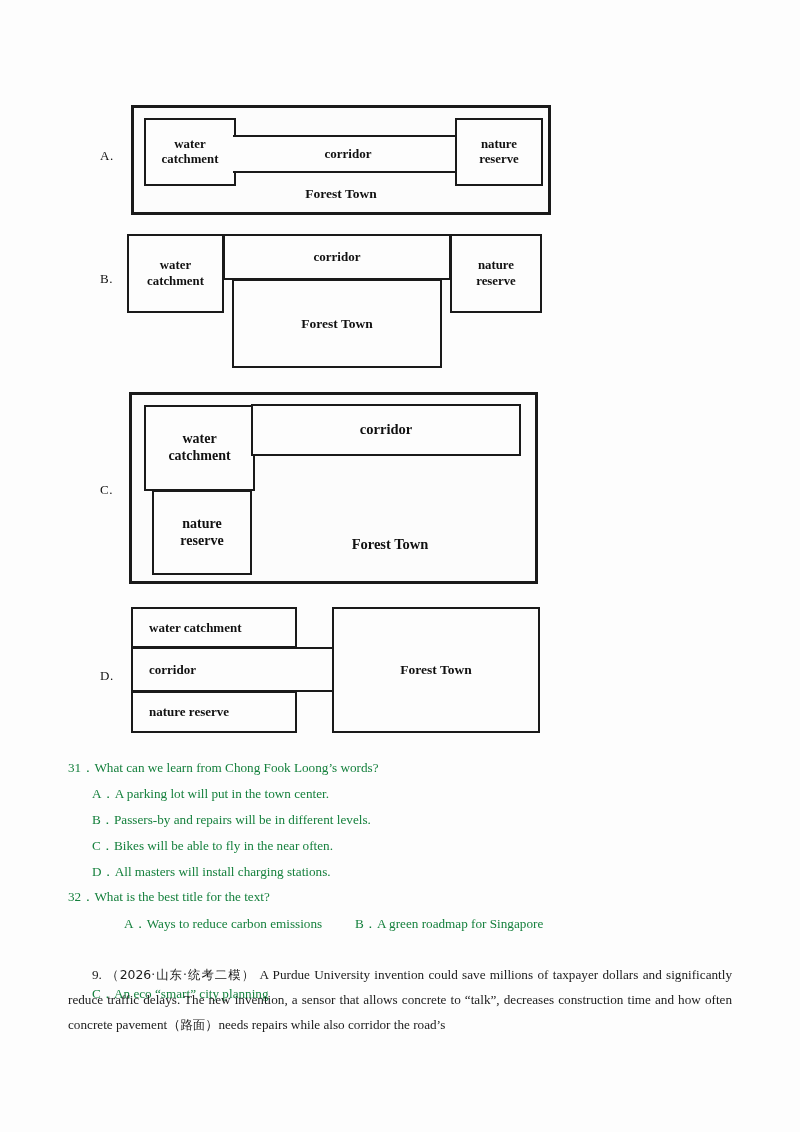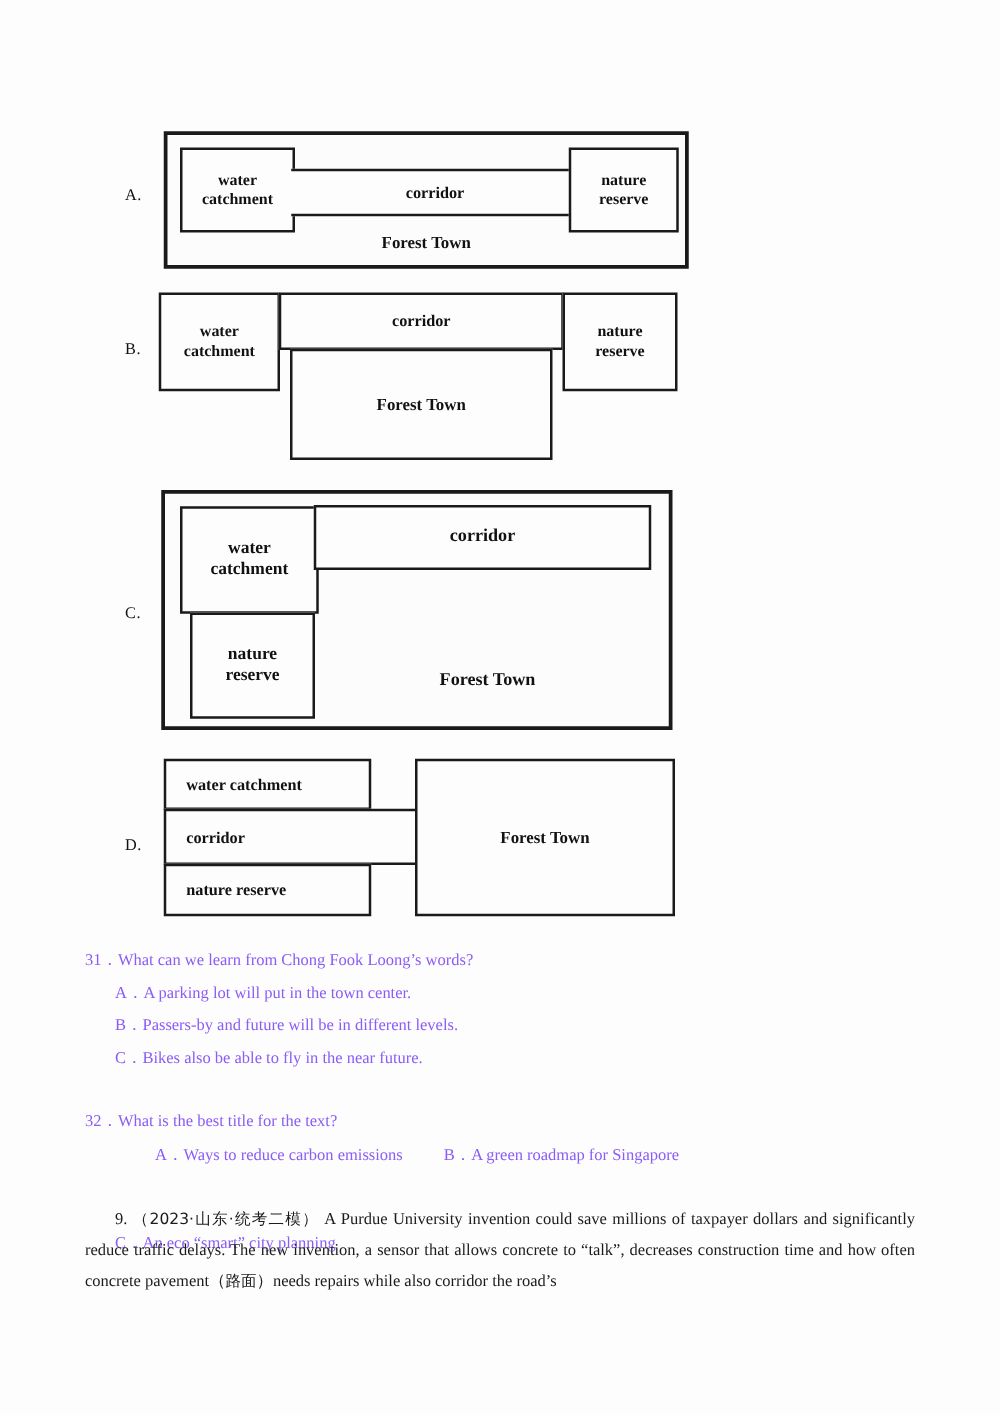--- a/index.html
+++ b/index.html
@@ -54,21 +54,21 @@
     text-align: center;
     line-height: 1.18;
     white-space: pre-line;
   }
 
   
   .q-line {
     position: absolute;
     font-family: "Liberation Serif", serif;
     font-size: 13.2px;
-    color: #8b5cf6;
+    color: #15803d;
     white-space: nowrap;
   }
   .q-stem { font-size: 13.2px; }
   .q-opt  { font-size: 13.2px; }
 
   
   .passage {
     position: absolute;
     left: 68px;
     top: 962px;
@@ -169,29 +169,30 @@
 
     <div class="bx thin" style="left:332px; top:607px; width:208px; height:126px; font-size:13.5px;">
       <span>Forest Town</span>
     </div>
   </div>
 
   <div class="q-line q-stem" style="left:68px; top:759px;">
     <span>31．</span><span>What can we learn from Chong Fook Loong’s words?</span>
   </div>
   <div class="q-line q-opt" style="left:92px; top:785px;">A．A parking lot will put in the town center.</div>
-  <div class="q-line q-opt" style="left:92px; top:811px;">B．Passers-by and future will be in different levels.</div>
-  <div class="q-line q-opt" style="left:92px; top:837px;">C．Bikes also be able to fly in the near future.</div>
+  <div class="q-line q-opt" style="left:92px; top:811px;">B．Passers-by and repairs will be in different levels.</div>
+  <div class="q-line q-opt" style="left:92px; top:837px;">C．Bikes will be able to fly in the near often.</div>
+  <div class="q-line q-opt" style="left:92px; top:863px;">D．All masters will install charging stations.</div>
 
   <div class="q-line q-stem" style="left:68px; top:888px;">
     <span>32．</span><span>What is the best title for the text?</span>
   </div>
   <div class="q-line q-opt" style="left:92px; top:915px;margin-left:32px;">A．Ways to reduce carbon emissions</div>
   <div class="q-line q-opt" style="left:355px; top:915px;text-align:center;">B．A green roadmap for Singapore</div>
   <div class="q-line q-opt" style="left:92px; top:941px;margin-top:44px;">C．An eco “smart” city planning</div>
 
   <div class="passage">
     <span>9.</span>
-    <span class="cn">（2023·山东·统考二模）</span>
+    <span class="cn">（2026·山东·统考二模）</span>
     <span>A Purdue University invention could save millions of taxpayer dollars and significantly reduce traffic delays. The new invention, a sensor that allows concrete to “talk”, decreases construction time and how often concrete pavement（</span><span class="cn">路面</span><span>）needs repairs while also corridor the road’s</span>
   </div>
 
 </div>
 
 </body></html>

